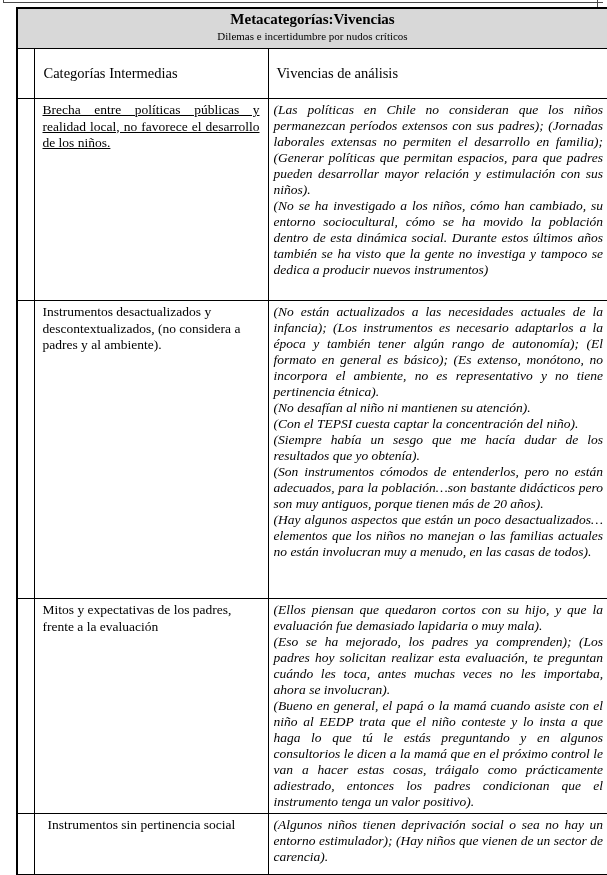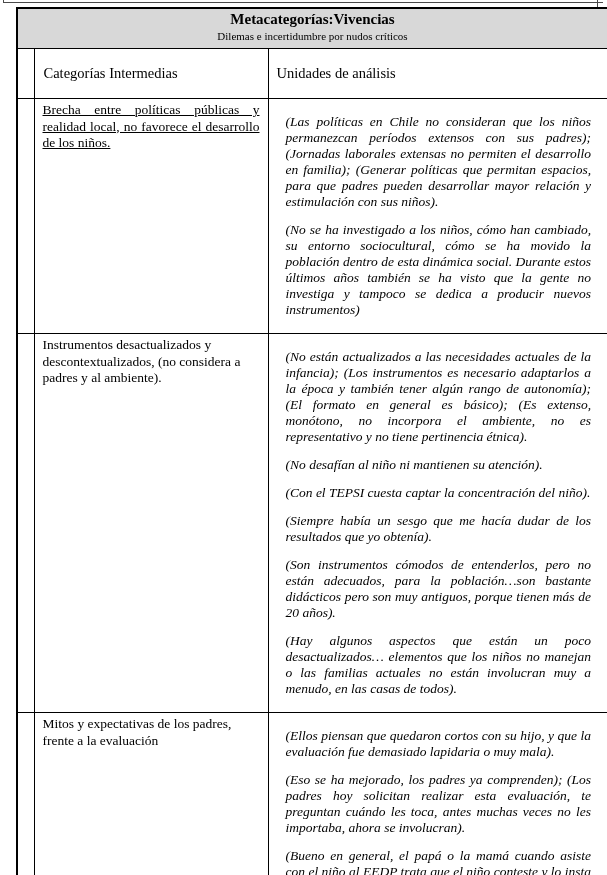--- a/index.html
+++ b/index.html
@@ -93,21 +93,21 @@
   td.cat-cell.justified { text-align: justify; text-decoration: underline; }
   td.cat-cell.indented { padding-left: 13px; }
   td.units-cell {
     width: 340px;
     font-style: italic;
     font-size: 13.5px;
     line-height: 16px;
     text-align: justify;
     padding: 3px 4px 3px 5px;
   }
-  .units-cell p, .cat-cell p { margin: 12px; }
+  .units-cell p, .cat-cell p { margin: 0; }
 
   tr.row-1 td { height: 202px; }
   tr.row-2 td { height: 298px; }
   tr.row-3 td { height: 156px; }
   tr.row-4 td { height: 61px; }
 </style>
 </head>
 <body>
 
 <div class="edge-top-line"></div>
@@ -125,21 +125,21 @@
       <tr>
     <td class="band" colspan="3">
       <div class="band-title">Metacategorías:Vivencias</div>
       <div class="band-subtitle">Dilemas e incertidumbre  por nudos críticos</div>
     </td>
   </tr>
 
   <tr class="colhead-row">
     <td class="spacer-cell"></td>
     <td class="colhead-cat">Categorías Intermedias</td>
-    <td class="colhead-units">Unidades de análisis</td>
+    <td class="colhead-units">Vivencias de análisis</td>
   </tr>
 
   <tr class="row-1">
     <td class="spacer-cell"></td>
     <td class="cat-cell justified">Brecha entre políticas públicas y realidad local, no favorece el desarrollo de los niños.</td>
     <td class="units-cell">
       <p>(Las políticas en Chile no consideran que los niños permanezcan períodos extensos con sus padres); (Jornadas laborales extensas no permiten el desarrollo en familia); (Generar políticas que permitan espacios, para que padres pueden desarrollar mayor relación y estimulación  con sus niños).</p>
       <p>(No se ha investigado a los niños, cómo han cambiado, su entorno sociocultural, cómo se ha movido la población dentro de esta dinámica social. Durante estos últimos años también se ha visto que la gente no investiga y tampoco se dedica a producir nuevos instrumentos)</p>
     </td>
   </tr>
@@ -160,14 +160,21 @@
   <tr class="row-3">
     <td class="spacer-cell"></td>
     <td class="cat-cell">Mitos y expectativas de los padres, frente a la evaluación</td>
     <td class="units-cell">
       <p>(Ellos piensan que quedaron cortos con su hijo, y que la evaluación fue demasiado lapidaria o muy mala).</p>
       <p>(Eso se ha mejorado, los padres ya comprenden); (Los padres hoy solicitan realizar esta evaluación, te preguntan cuándo les toca, antes muchas veces no les importaba, ahora se involucran).</p>
       <p>(Bueno en general, el papá o la mamá cuando asiste con el niño al EEDP trata que el niño conteste y lo insta a que haga lo que tú le estás preguntando y en algunos consultorios le dicen a la mamá que en el próximo control le van a hacer estas cosas, tráigalo como prácticamente adiestrado, entonces los padres condicionan que el instrumento tenga un valor positivo).</p>
     </td>
   </tr>
 
+  <tr class="row-4">
+    <td class="spacer-cell"></td>
+    <td class="cat-cell indented">Instrumentos sin pertinencia social</td>
+    <td class="units-cell">
+      <p>(Algunos niños tienen deprivación social o sea no hay un entorno estimulador); (Hay niños que vienen de un sector de carencia).</p>
+    </td>
+  </tr>
 </tbody>
   </table>
 
 </body></html>

